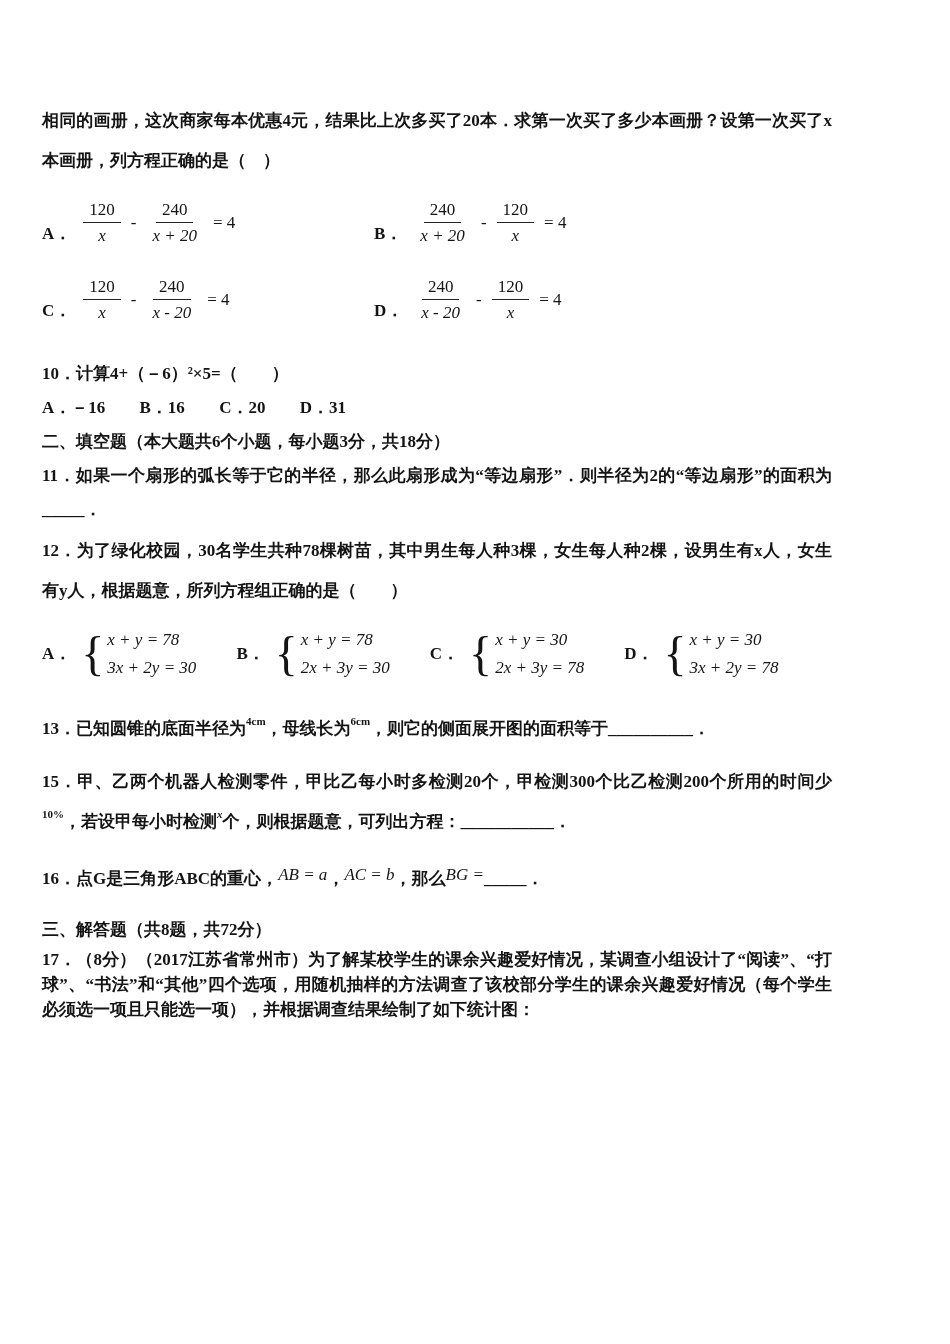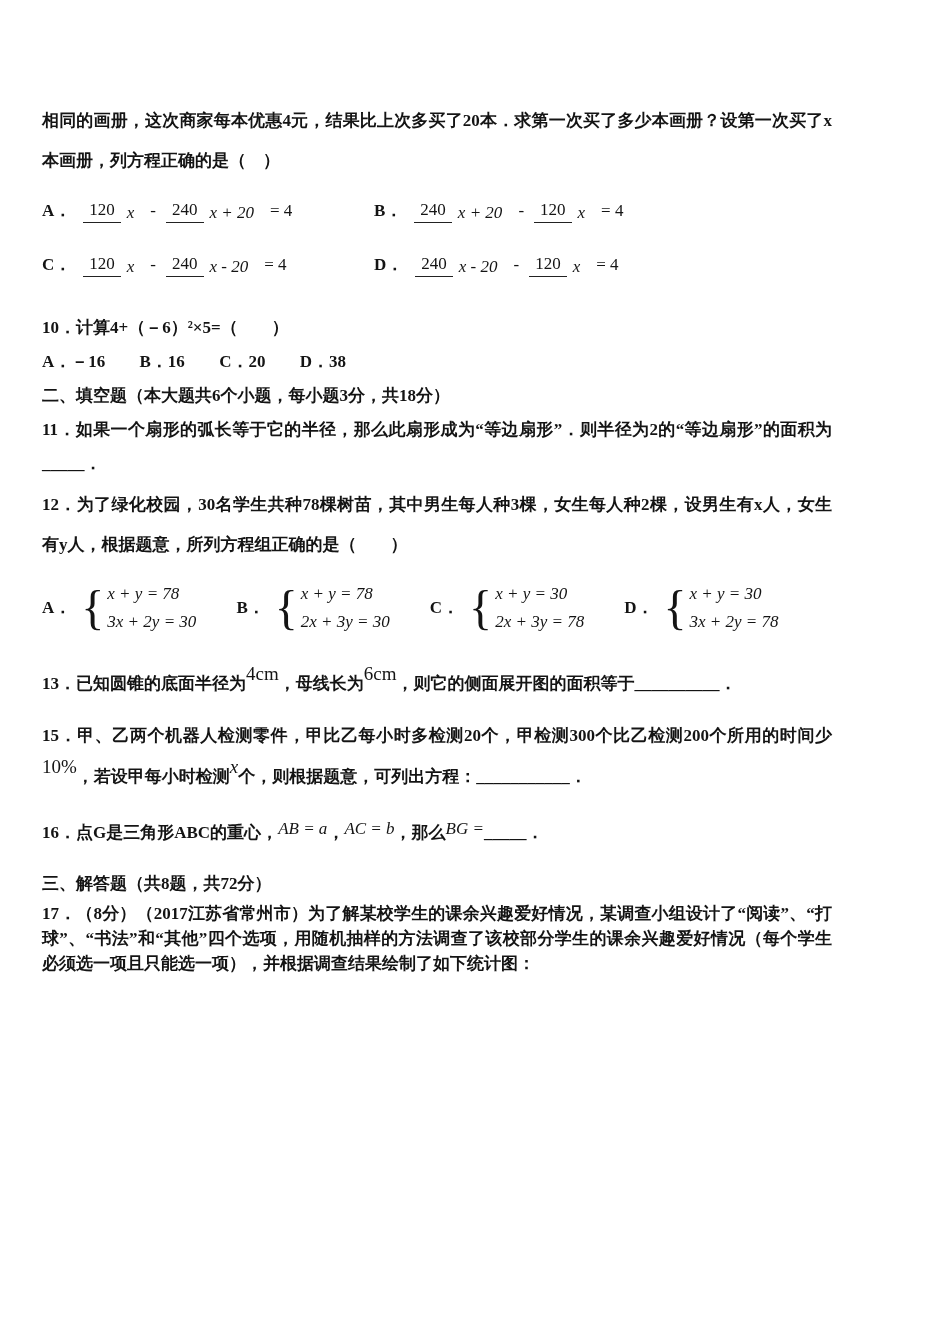--- a/index.html
+++ b/index.html
@@ -23,21 +23,21 @@
 
   
   .frac-row { display: flex; align-items: center; margin-top: 18px; }
   .frac-option { display: flex; align-items: center; }
   .frac-option.first { width: 332px; }
   .opt-label {
     font-weight: bold; font-size: 17px; margin-right: 10px;
     align-self: flex-end; padding-bottom: 1px; line-height: 22px;
   }
   .frac {
-    display: inline-flex; flex-direction: row; align-items: center;
+    display: inline-flex; flex-direction: column; align-items: center;
     margin: 0 2px; font-weight: normal; font-size: 17px; line-height: 21px;
   }
   .frac .num { padding: 0 6px 2px; border-bottom: 1.5px solid #222; font-style: normal; }
   .frac .den { padding: 2px 6px 0; font-style: italic; }
   .minus { margin: 0 8px; font-weight: normal; font-size: 17px; }
   .eqv { margin-left: 8px; font-weight: normal; font-size: 17px; font-style: normal; }
 
   
   .inline-options span.opt { margin-right: 30px; }
 
@@ -49,21 +49,21 @@
     font-size: 48px; font-weight: normal; line-height: 58px;
     margin-right: 3px; font-family: "Liberation Serif", serif;
   }
   .eq-stack { display: inline-flex; flex-direction: column; }
   .eq-line {
     font-style: italic; font-weight: normal; font-size: 17px;
     line-height: 28px; white-space: nowrap;
   }
 
   .math { font-family: "Liberation Serif", serif; font-style: italic; font-weight: normal; }
-  .raised { position: relative; top: -9px; font-weight: normal; font-size: 19px; font-style: normal; }
+  .raised { position: relative; top: -9px; font-weight: bold; font-size: 11px; font-style: normal; }
   .raised.math { font-style: italic; }
   .mraise { position: relative; top: -4px; font-weight: normal; font-style: italic; font-size: 17px; }
 </style>
 </head>
 <body>
 
 <div class="page">
 
   <p class="text">
     <span>相同的画册，这次商家每本优惠4元，结果比上次多买了20本．求第一次买了多少本画册？设第一次买了x本画册，列方程正确的是（　）</span>
@@ -127,21 +127,21 @@
     </div>
   </div>
 
   <p class="text tight" style="margin-top:34px;">
     <span>10．计算4+（－6）²×5=（　　）</span>
   </p>
   <p class="text tight inline-options">
     <span class="opt">A．－16</span>
     <span class="opt">B．16</span>
     <span class="opt">C．20</span>
-    <span class="opt">D．38</span>
+    <span class="opt">D．31</span>
   </p>
 
   <p class="text tight">
     <span>二、填空题（本大题共6个小题，每小题3分，共18分）</span>
   </p>
 
   <p class="text tight">
     <span>11．如果一个扇形的弧长等于它的半径，那么此扇形成为“等边扇形”．则半径为2的“等边扇形”的面积为_____．</span>
   </p>
 

